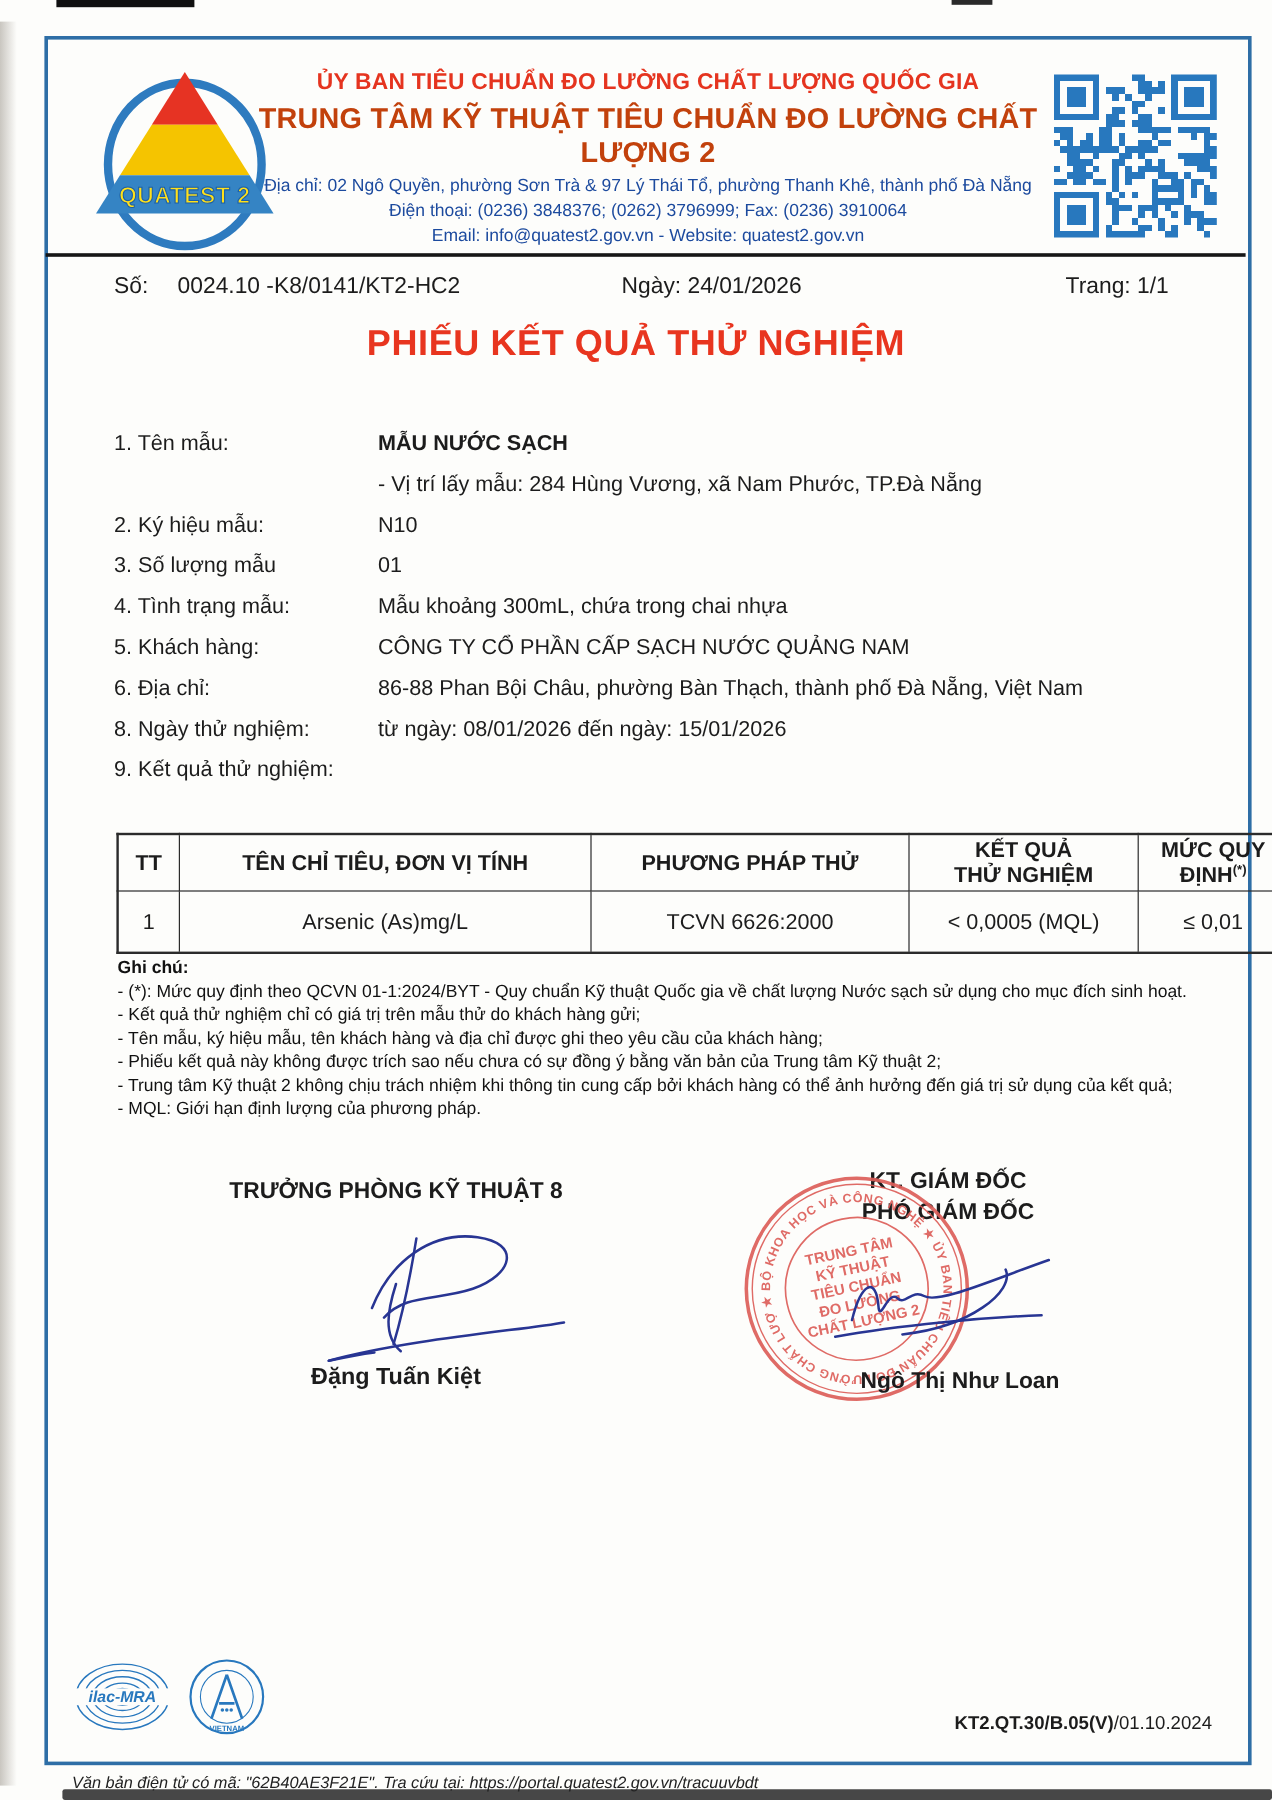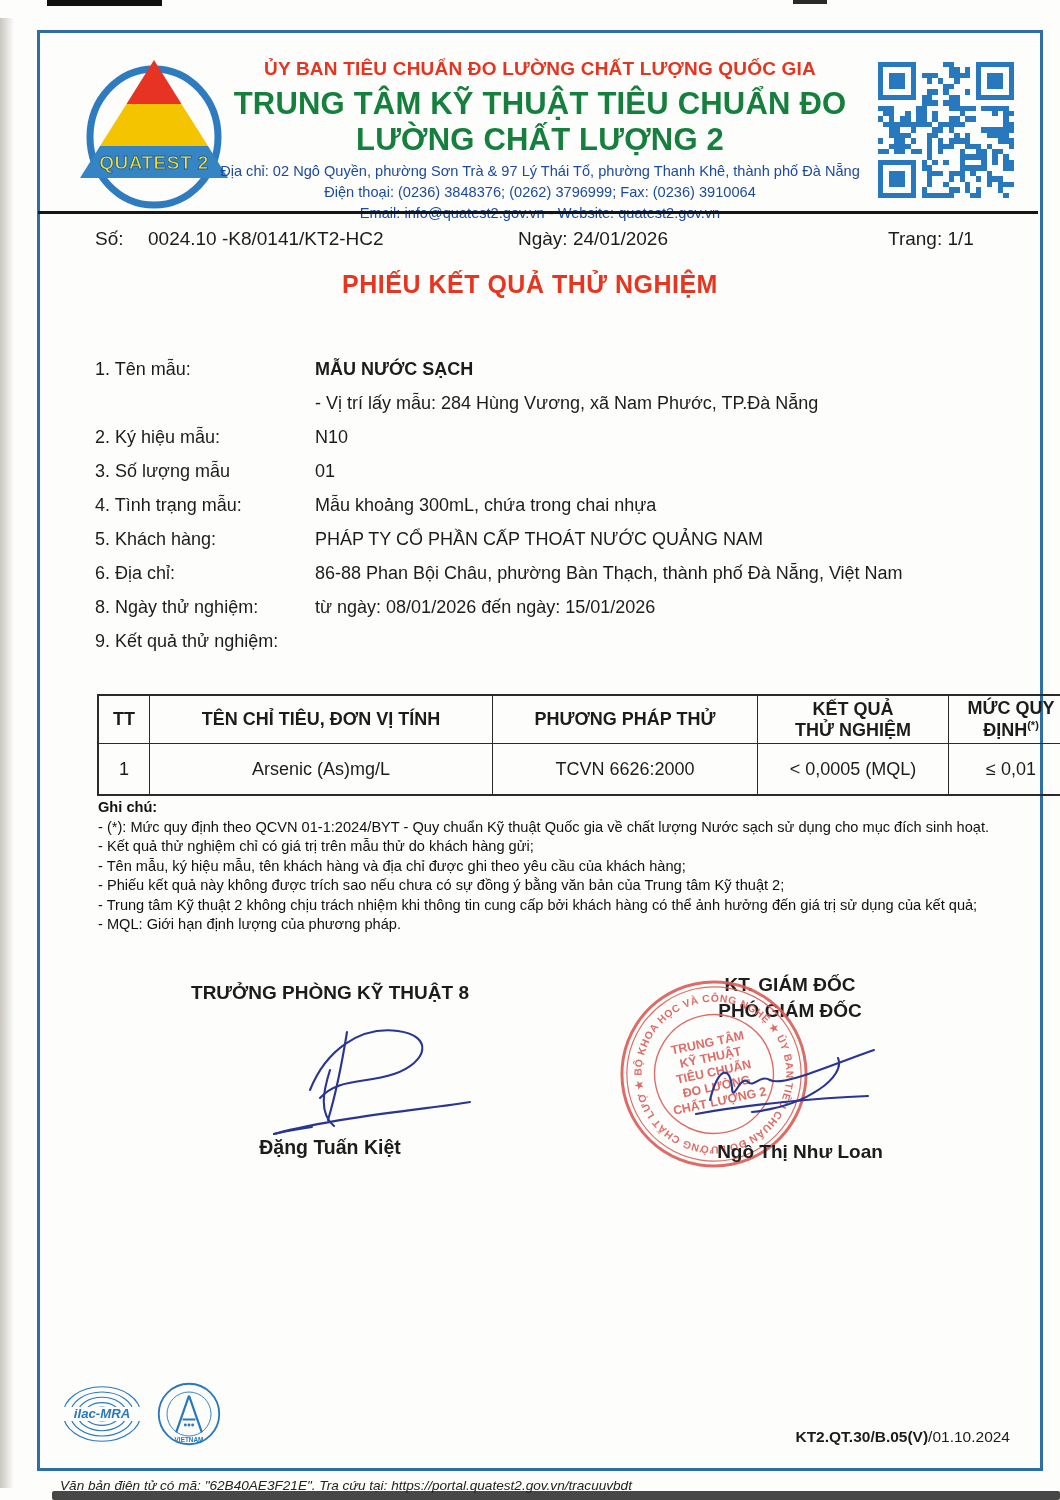--- a/index.html
+++ b/index.html
@@ -10,32 +10,32 @@
   
   .art-top1{position:absolute;left:47px;top:0;width:115px;height:6px;background:#101010;}
   .art-top2{position:absolute;left:793px;top:0;width:34px;height:4px;background:#2a2a2a;}
   .art-bottom{position:absolute;left:52px;top:1491px;width:1008px;height:9px;background:#474747;border-radius:2px;}
   .art-left{position:absolute;left:0;top:18px;width:14px;height:1470px;
             background:linear-gradient(to right,#c9c6c0,rgba(255,255,255,0));}
   
   .logo{position:absolute;left:62px;top:54px;width:182px;height:158px;}
   .hdr{position:absolute;left:200px;top:58px;width:680px;text-align:center;}
   .hdr .org1{color:#e5341f;font-weight:bold;font-size:19px;letter-spacing:.2px;}
-  .hdr .org2{color:#15803d;font-weight:bold;font-size:31px;margin-top:6px;letter-spacing:.2px;}
+  .hdr .org2{color:#c2410c;font-weight:bold;font-size:24px;margin-top:6px;letter-spacing:.2px;}
   .hdr .c{color:#1c4a9e;font-size:14.6px;margin-top:5px;}
   .qr{position:absolute;left:878px;top:62px;width:136px;height:136px;}
   .hline{position:absolute;left:38px;top:211px;width:1000px;height:3px;background:#161616;}
   
   .meta span{position:absolute;font-size:19px;}
   .m-so{left:95px;top:228px;}
   .m-soval{left:148px;top:228px;}
   .m-ngay{left:518px;top:228px;}
   .m-trang{left:888px;top:228px;}
   .title{position:absolute;left:0;top:270px;width:1060px;text-align:center;
-         color:#e8351f;font-weight:bold;font-size:25px;letter-spacing:.5px;}
+         color:#e8351f;font-weight:bold;font-size:30px;letter-spacing:.5px;}
   
   .fields{position:absolute;left:95px;top:352px;width:895px;font-size:18px;}
   .frow{height:34px;line-height:34px;white-space:nowrap;}
   .frow .lab{display:inline-block;width:220px;vertical-align:top;}
   .frow .val{display:inline-block;vertical-align:top;}
   .sub{padding-left:220px;}
   .bold{font-weight:bold;}
   
   table.res{position:absolute;left:97px;top:694px;width:910px;border-collapse:collapse;
             font-size:18px;table-layout:fixed;}
@@ -339,21 +339,21 @@
     <div class="frow">
       <span class="lab">2. Ký hiệu mẫu:</span><span class="val">N10</span>
     </div>
     <div class="frow">
       <span class="lab">3. Số lượng mẫu</span><span class="val">01</span>
     </div>
     <div class="frow">
       <span class="lab">4. Tình trạng mẫu:</span><span class="val">Mẫu khoảng 300mL, chứa trong chai nhựa</span>
     </div>
     <div class="frow">
-      <span class="lab">5. Khách hàng:</span><span class="val">PHÁP TY CỔ PHẦN CẤP THOÁT NƯỚC QUẢNG NAM</span>
+      <span class="lab">5. Khách hàng:</span><span class="val">CÔNG TY CỔ PHẦN CẤP SẠCH NƯỚC QUẢNG NAM</span>
     </div>
     <div class="frow">
       <span class="lab">6. Địa chỉ:</span><span class="val">86-88 Phan Bội Châu, phường Bàn Thạch, thành phố Đà Nẵng, Việt Nam</span>
     </div>
     <div class="frow">
       <span class="lab">8. Ngày thử nghiệm:</span><span class="val">từ ngày: 08/01/2026 đến ngày: 15/01/2026</span>
     </div>
     <div class="frow">
       <span class="val">9. Kết quả thử nghiệm:</span>
     </div>

